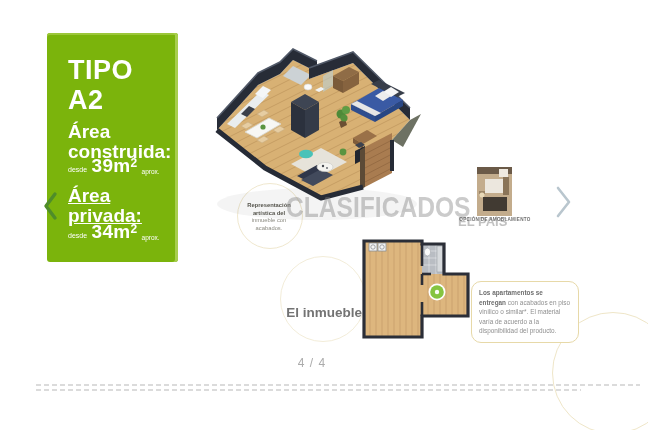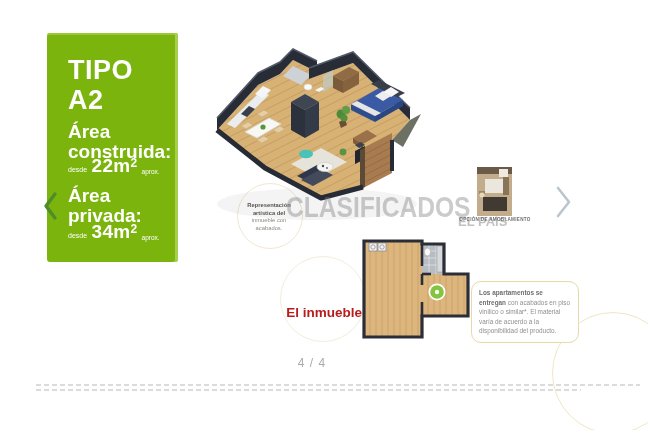--- a/index.html
+++ b/index.html
@@ -5,21 +5,21 @@
   html,body{margin:0;padding:0;background:#fff;}
   .stage{position:relative;width:648px;height:430px;background:#ffffff;overflow:hidden;
          font-family:"Liberation Sans",sans-serif;}
 
   
   .panel{position:absolute;left:47px;top:33px;width:131px;height:229px;background:#7bb40c;
          border-radius:3px;color:#fff;box-shadow:inset -3px 0 0 #a8ce4e, inset 0 2px 0 #9cc73a;}
   .panel .t1{position:absolute;left:21px;top:22px;font-size:27px;font-weight:bold;letter-spacing:.5px;}
   .panel .t2{position:absolute;left:21px;top:52px;font-size:27px;font-weight:bold;letter-spacing:.5px;}
   .panel .lbl{position:absolute;left:21px;width:108px;font-size:19px;font-weight:bold;line-height:1.06;}
-  .panel .lbl.a{top:89px;} .panel .lbl.b{top:153px;}
+  .panel .lbl.a{top:89px;} .panel .lbl.b{top:153px;text-decoration:underline;}
   .panel .val{position:absolute;left:21px;white-space:nowrap;}
   .panel .val.a{top:122px;} .panel .val.b{top:188px;}
   .panel .desde{font-size:7px;} 
   .panel .big{font-size:19px;font-weight:bold;letter-spacing:.3px;}
   .panel .sup{font-size:12px;font-weight:bold;position:relative;top:-5px;}
   .panel .aprox{font-size:6.5px;position:relative;top:2px;}
 
   
   .chev{position:absolute;cursor:pointer;}
   .chev.prev{left:42px;top:191px;}
@@ -47,21 +47,21 @@
   
   .thumb{position:absolute;left:477px;top:167px;width:35px;height:49px;cursor:pointer;}
   .thumb-cap{position:absolute;left:448px;top:217px;width:94px;text-align:center;
              font-size:4.6px;font-weight:bold;letter-spacing:.3px;color:#6f6f6f;}
 
   
   .plan2d{position:absolute;left:361px;top:238px;}
 
   
   .fnote{position:absolute;left:246px;top:306px;width:116px;text-align:right;}
-  .fnote .f1{font-size:13.5px;font-weight:bold;color:#b91c1c;line-height:1.05;}
+  .fnote .f1{font-size:13.5px;font-weight:bold;color:#737373;line-height:1.05;}
   .fnote .f2{font-size:9.5px;font-weight:600;color:#a9c85d;}
 
   
   .callout{position:absolute;left:471px;top:281px;width:92px;background:#fff;border:1.5px solid #e7d9a8;
            border-radius:10px;padding:6px 7px;font-size:6.4px;line-height:1.5;color:#8f8f8f;}
   .callout b{color:#6e6e6e;}
 
   
   .pager{position:absolute;left:286px;top:356px;width:52px;text-align:center;font-size:12px;color:#ababab;letter-spacing:1px;}
   .copyright{position:absolute;left:33px;top:369px;font-size:11px;color:#8e939a;}
@@ -74,21 +74,21 @@
 <body>
 
 <div class="stage">
 
   <aside class="panel">
     <div class="t1">TIPO</div>
     <div class="t2">A2</div>
     <div class="lbl a">Área construida:</div>
     <div class="val a">
       <span class="desde">desde</span>
-      <span class="big">22m</span><span class="sup">2</span>
+      <span class="big">39m</span><span class="sup">2</span>
       <span class="aprox">aprox.</span>
     </div>
     <div class="lbl b">Área privada:</div>
     <div class="val b">
       <span class="desde">desde</span>
       <span class="big">34m</span><span class="sup">2</span>
       <span class="aprox">aprox.</span>
     </div>
   </aside>
 

